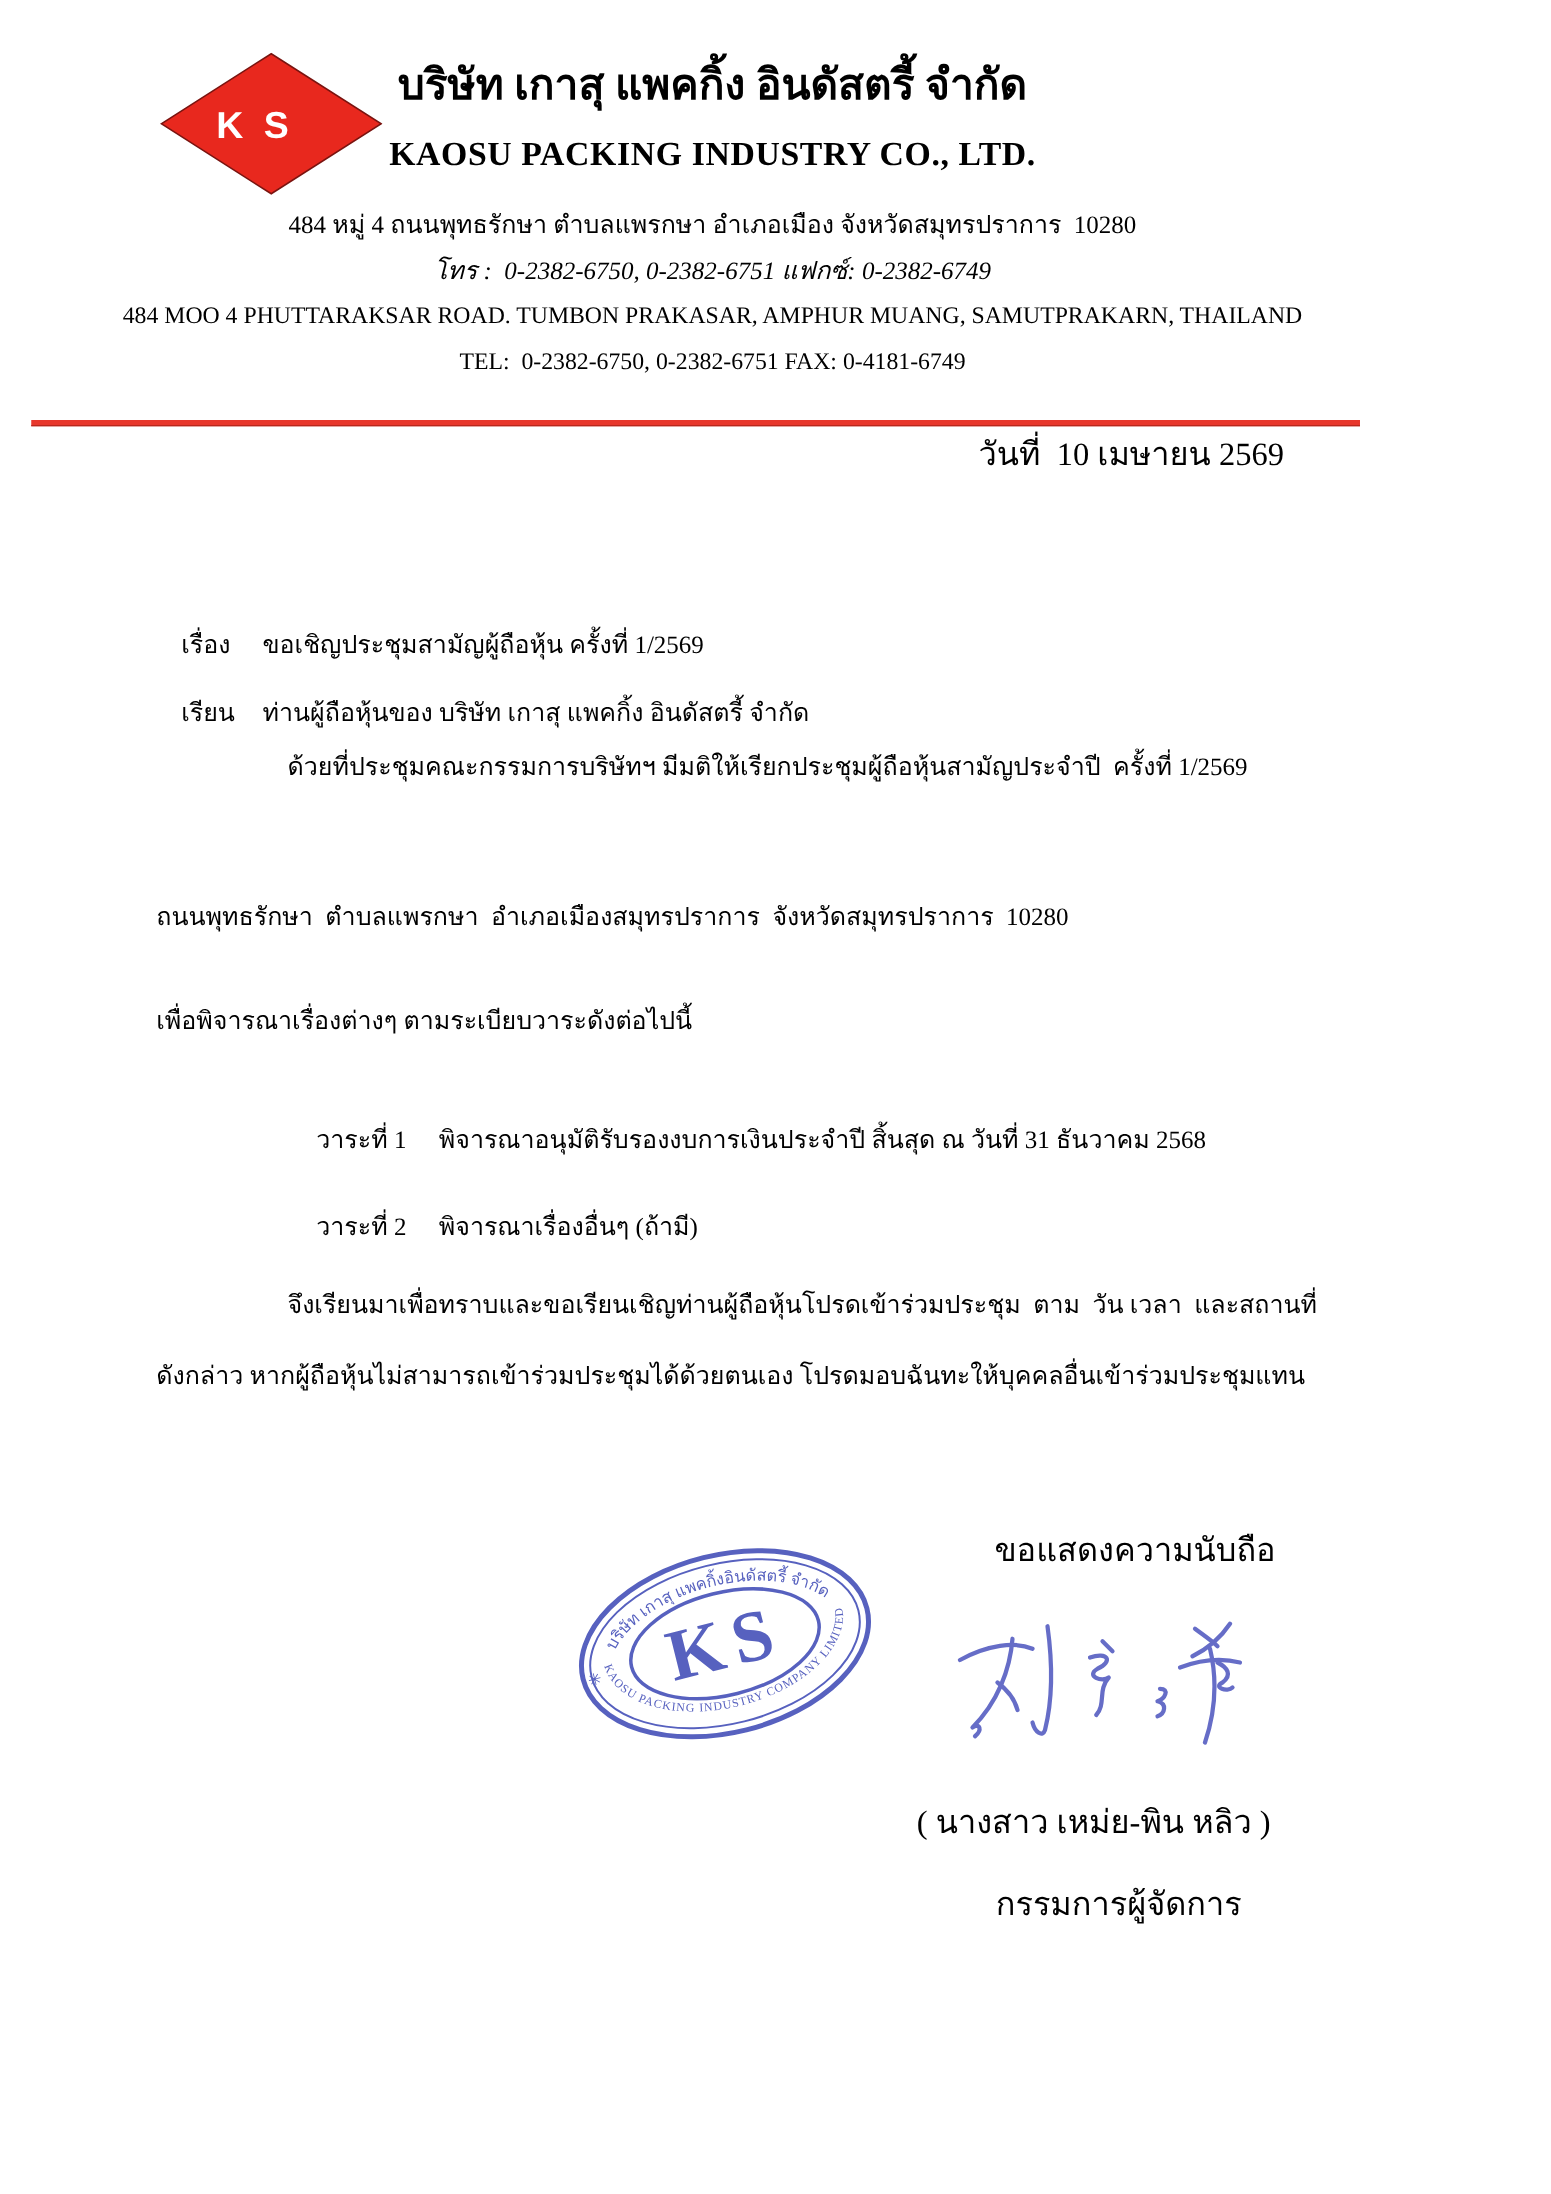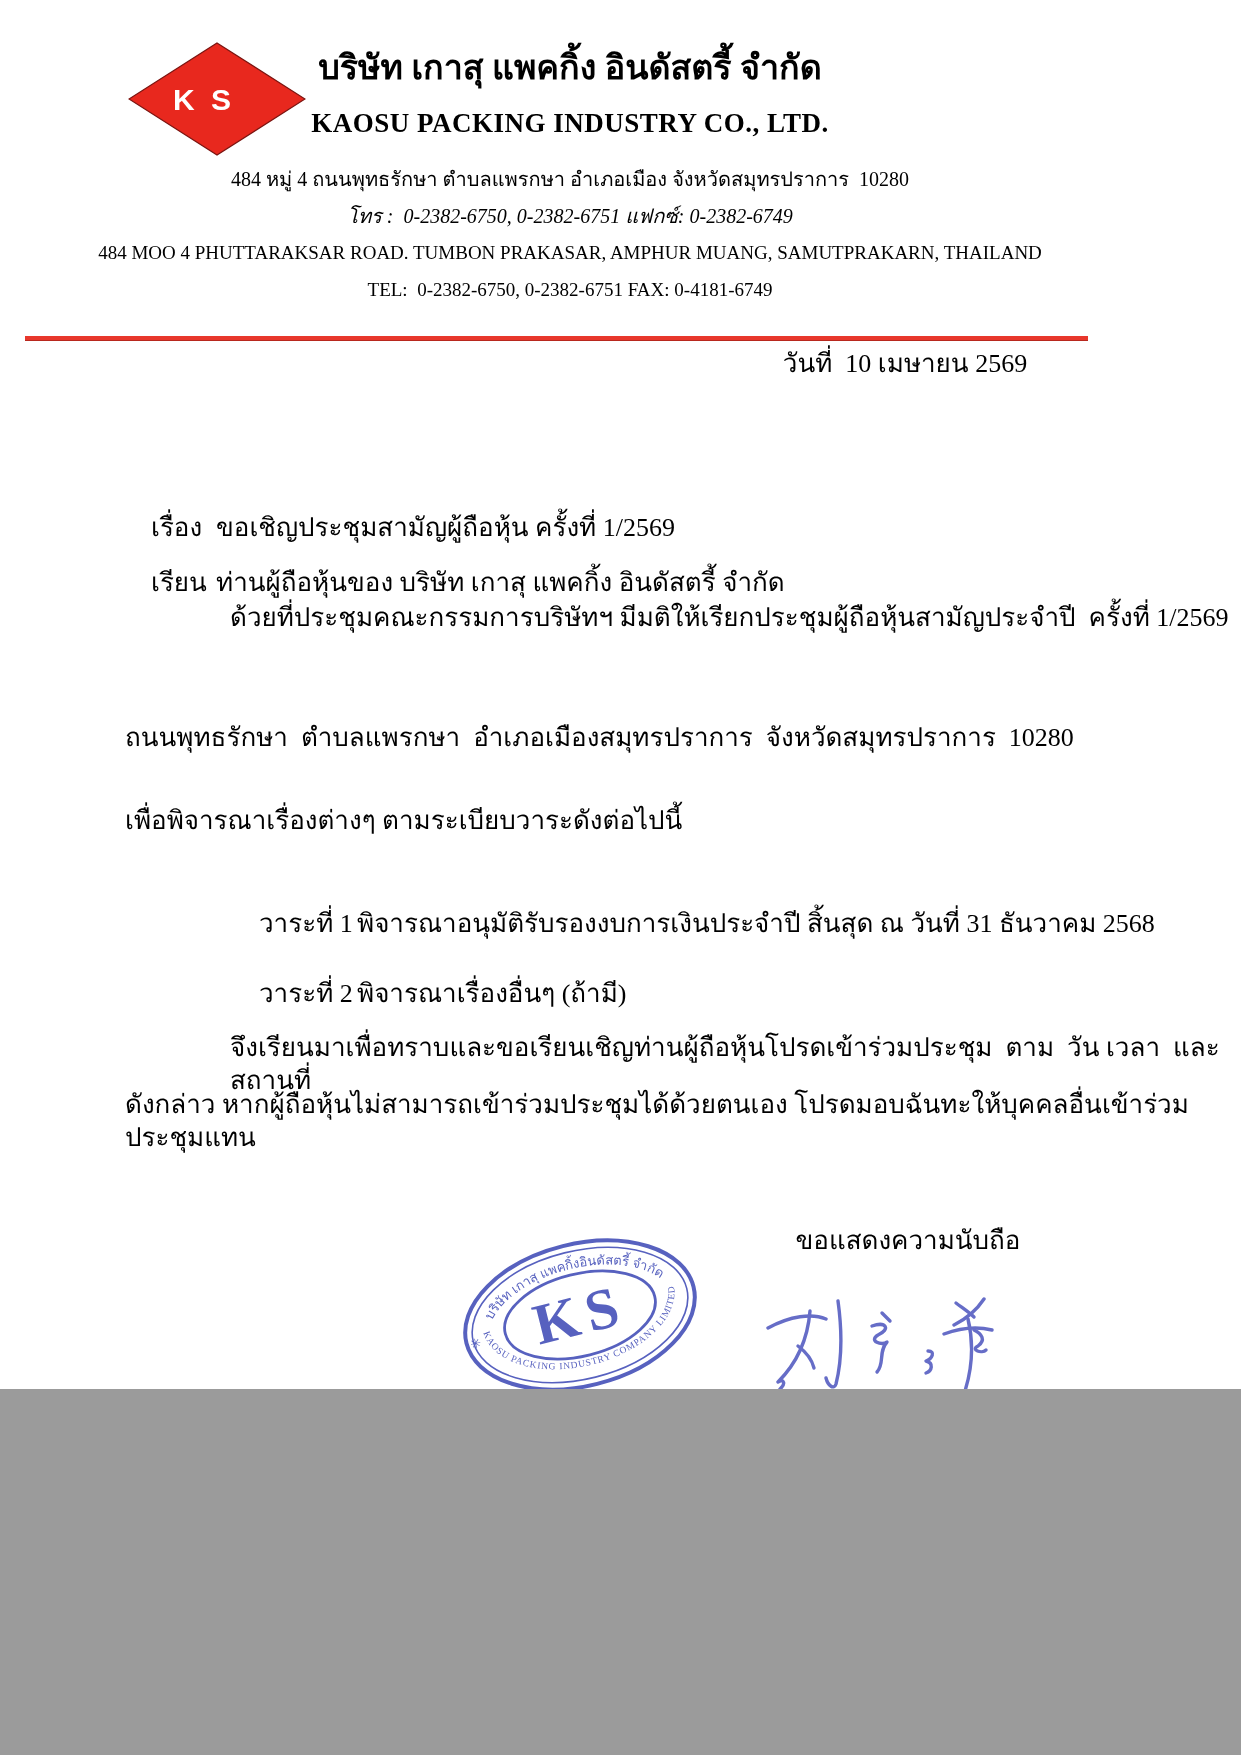--- a/index.html
+++ b/index.html
@@ -1,27 +1,27 @@
 <!DOCTYPE html>
 <html><head>
 <meta charset="utf-8">
 <style>
   html,body{margin:0;padding:0;background:#9b9b9b;}
   .page{
     position:relative;
-    width:1241px;height:1389px;
+    width:1241px;height:1755px;
     background:#ffffff;
     font-family:"Liberation Serif","DejaVu Serif",serif;
     color:#000;
     overflow:hidden;
   }
   .abs{position:absolute;}
   .line{
     position:absolute;
-    font-size:26px;
+    font-size:20px;
     line-height:1.25;
     white-space:pre-wrap;
   }
   .hdr-center{
     position:absolute;
     left:0;width:1140px;
     text-align:center;
     white-space:pre-wrap;
   }
   .company-th{top:40px;font-size:34px;font-weight:bold;}
@@ -118,15 +118,16 @@
       <path d="M114,38 C128,33 133,41 120,47 C110,53 124,58 129,54 C120,64 127,75 119,84"></path>
       <path d="M170,63 C178,63 174,71 168,73 C176,75 174,83 168,85"></path>
       <path d="M198,15 C206,21 212,25 216,29"></path>
       <path d="M226,11 C218,23 208,31 196,37"></path>
       <path d="M186,46 C202,40 218,38 234,42"></path>
       <path d="M216,42 C224,46 228,52 220,58 C212,62 224,66 228,62"></path>
       <path d="M210,31 C216,56 214,82 206,106"></path>
     </g>
   </svg>
 
+  <div class="right-block" style="left:700px;top:1436px;width:350px;font-size:26px;">( นางสาว เหม่ย-พิน หลิว )</div>
   <div class="right-block" style="left:720px;top:1502px;width:350px;font-size:26px;">กรรมการผู้จัดการ</div>
 
 </div>
 
 </body></html>

